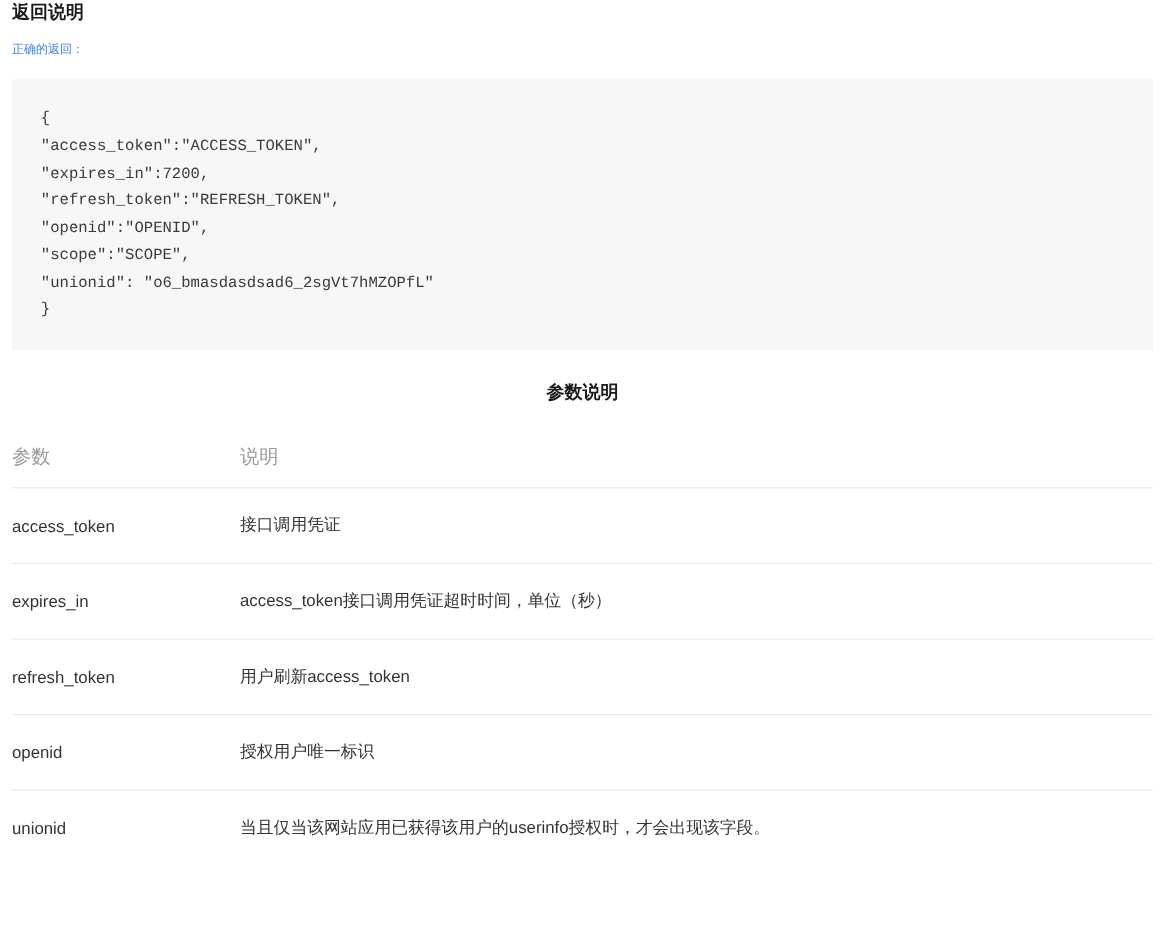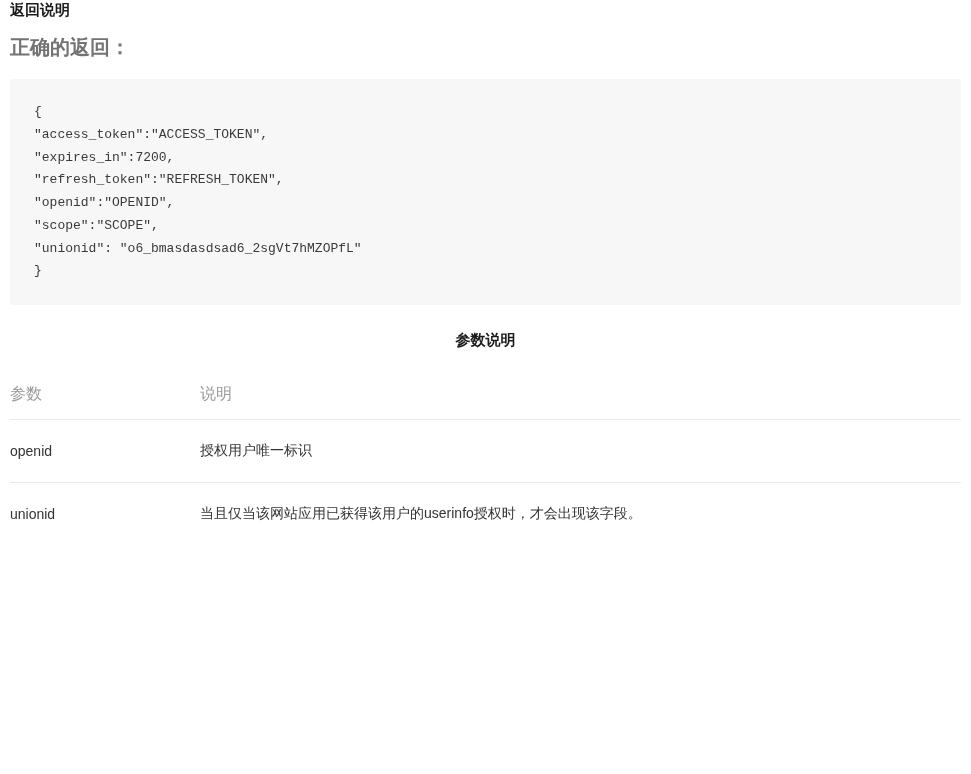--- a/index.html
+++ b/index.html
@@ -15,24 +15,23 @@
     padding: 0 10px 0 10px;
   }
   .section-title {
     font-size: 15px;
     font-weight: 600;
     color: #1a1a1a;
     margin-bottom: 14px;
     margin-top: 1px;
   }
   .subtitle {
-    font-size: 20px;
-    color: #737373;
+    font-size: 10px;
+    color: #3b82f6;
     margin-bottom: 18px;
-    font-weight: bold;
   }
   .code-block {
     background: #f7f7f7;
     padding: 22px 24px;
     font-family: "SFMono-Regular", Consolas, "Liberation Mono", Menlo, monospace;
     font-size: 13px;
     line-height: 1.75;
     color: #3a3a3a;
     white-space: pre;
     margin-bottom: 26px;
@@ -85,20 +84,32 @@
 <h3 class="params-title">参数说明</h3>
 
 <table>
   <thead>
     <tr>
       <th class="col-param">参数</th>
       <th>说明</th>
     </tr>
   </thead>
   <tbody id="params-body">
+  <tr>
+        <td class="col-param">access_token</td>
+        <td>接口调用凭证</td>
+      </tr>
+      <tr>
+        <td class="col-param">expires_in</td>
+        <td>access_token接口调用凭证超时时间，单位（秒）</td>
+      </tr>
+      <tr>
+        <td class="col-param">refresh_token</td>
+        <td>用户刷新access_token</td>
+      </tr>
       <tr>
         <td class="col-param">openid</td>
         <td>授权用户唯一标识</td>
       </tr>
       <tr>
         <td class="col-param">unionid</td>
         <td>当且仅当该网站应用已获得该用户的userinfo授权时，才会出现该字段。</td>
       </tr>
     </tbody>
 </table>

